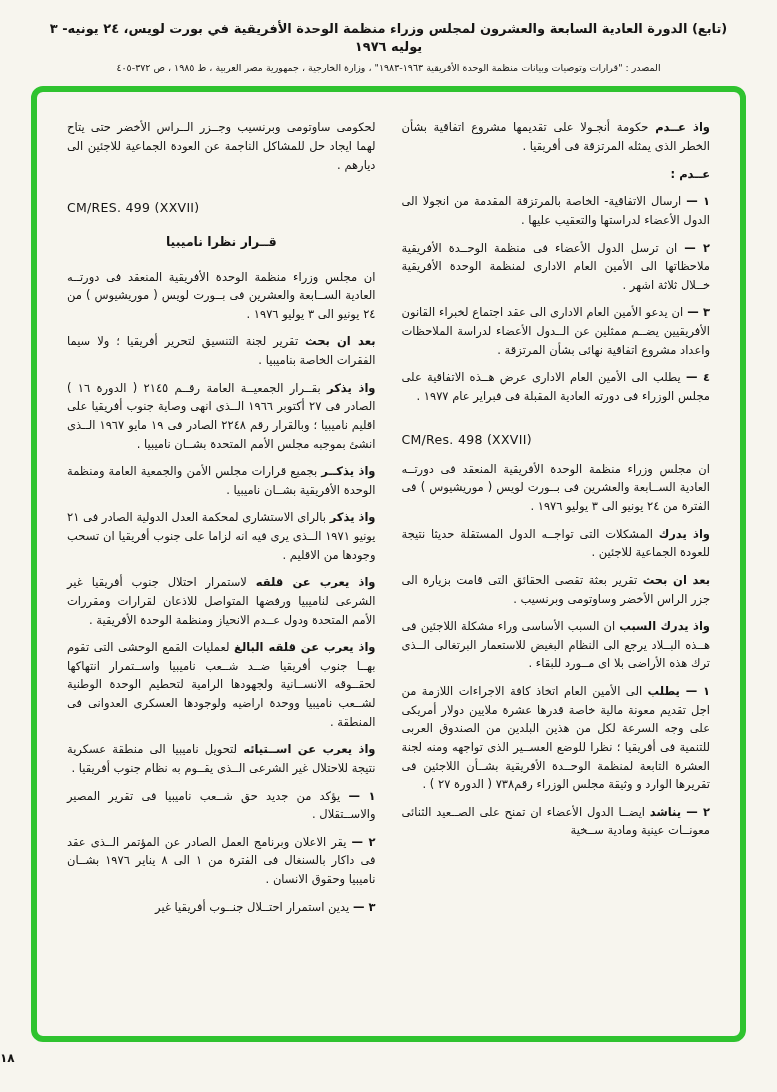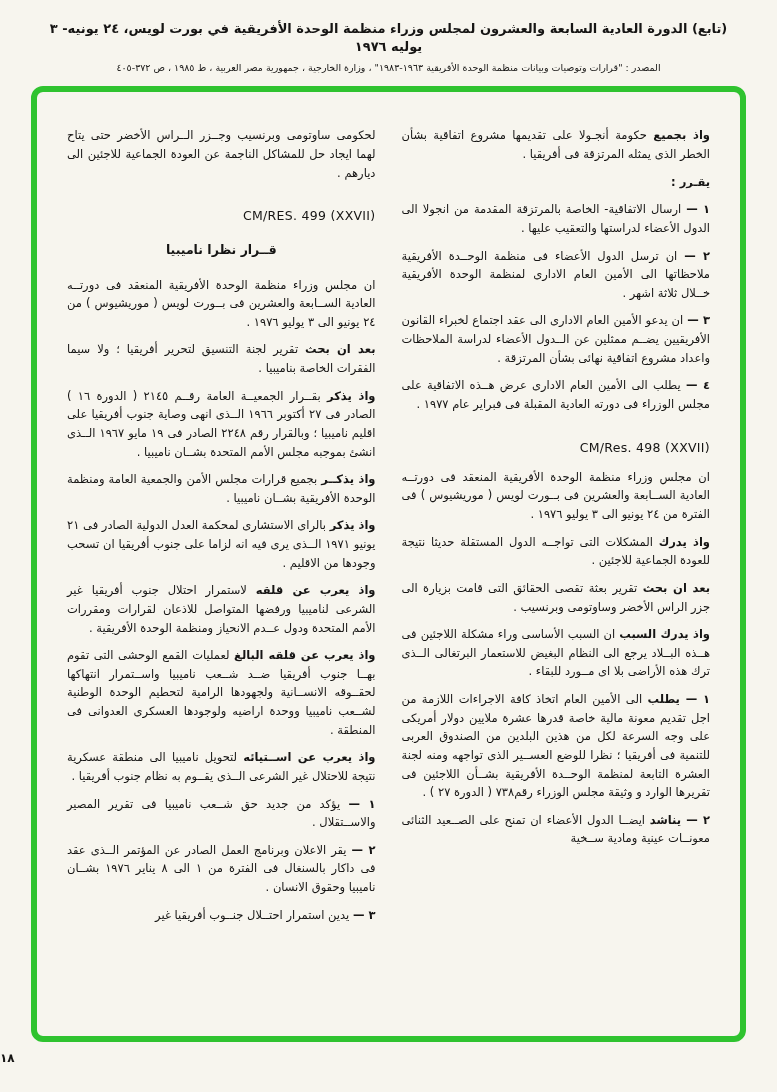--- a/index.html
+++ b/index.html
@@ -23,43 +23,43 @@
     margin-top:6px;text-align:center;font-size:9.5px;direction:rtl;
     padding-left:60px;padding-right:60px;
   }
   .frame{
     margin:13px 31px 0;height:956px;
     border:6px solid var(--border-green);border-radius:12px;
     padding:26px 30px;overflow:hidden;background:var(--paper);
   }
   .columns{display:flex;direction:rtl;gap:26px;height:100%;}
   .col{flex:1;direction:rtl;text-align:justify;font-size:11.5px;line-height:1.62;}
-  p.para{margin:8px 0 9px;}
+  p.para{margin:0 0 9px;}
   p.para b.lead{font-weight:700;}
   .label{
-    direction:ltr;text-align:right;font-size:12.5px;margin:24px 0 10px;
+    direction:ltr;text-align:left;font-size:12.5px;margin:24px 0 10px;
     letter-spacing:.3px;font-weight:400;
   }
   .heading{
     text-align:center;font-weight:700;white-space:pre-line;
     margin:4px 0 14px;line-height:2;font-size:12.5px;
   }
   .pageno{text-align:left;font-size:12px;font-weight:700;margin-top:9px;direction:rtl;}
 </style>
 </head>
 <body>
 
 <div class="page">
   <div class="header">(تابع) الدورة العادية السابعة والعشرون لمجلس وزراء منظمة الوحدة الأفريقية في بورت لويس، ٢٤ يونيه- ٣ يوليه ١٩٧٦</div>
   <div class="source">المصدر : "قرارات وتوصيات وبيانات منظمة الوحدة الأفريقية ١٩٦٣-١٩٨٣" ، وزارة الخارجية ، جمهورية مصر العربية ، ط ١٩٨٥ ، ص ٣٧٢-٤٠٥</div>
   <div class="frame">
     <div class="columns">
       <div class="col col-right">
-          <p class="para"><b class="lead">واذ بجميع</b> حكومة أنجـولا على تقديمها مشروع اتفاقية بشأن الخطر الذى يمثله المرتزقة فى أفريقيا .</p>
-          <p class="para"><b class="lead">يقـرر :</b></p>
+          <p class="para"><b class="lead">واذ عــدم</b> حكومة أنجـولا على تقديمها مشروع اتفاقية بشأن الخطر الذى يمثله المرتزقة فى أفريقيا .</p>
+          <p class="para"><b class="lead">عــدم :</b></p>
           <p class="para"><b class="lead">١ —</b> ارسال الاتفاقية- الخاصة بالمرتزقة المقدمة من انجولا الى الدول الأعضاء لدراستها والتعقيب عليها .</p>
           <p class="para"><b class="lead">٢ —</b> ان ترسل الدول الأعضاء فى منظمة الوحــدة الأفريقية ملاحظاتها الى الأمين العام الادارى لمنظمة الوحدة الأفريقية خــلال ثلاثة اشهر .</p>
           <p class="para"><b class="lead">٣ —</b> ان يدعو الأمين العام الادارى الى عقد اجتماع لخبراء القانون الأفريقيين يضــم ممثلين عن الــدول الأعضاء لدراسة الملاحظات واعداد مشروع اتفاقية نهائى بشأن المرتزقة .</p>
           <p class="para"><b class="lead">٤ —</b> يطلب الى الأمين العام الادارى عرض هــذه الاتفاقية على مجلس الوزراء فى دورته العادية المقبلة فى فبراير عام ١٩٧٧ .</p>
           <div class="label">CM/Res. 498 (XXVII)</div>
           <p class="para">ان مجلس وزراء منظمة الوحدة الأفريقية المنعقد فى دورتــه العادية الســابعة والعشرين فى بــورت لويس ( موريشيوس ) فى الفترة من ٢٤ يونيو الى ٣ يوليو ١٩٧٦ .</p>
           <p class="para"><b class="lead">واذ يدرك</b> المشكلات التى تواجــه الدول المستقلة حديثا نتيجة للعودة الجماعية للاجئين .</p>
           <p class="para"><b class="lead">بعد ان بحث</b> تقرير بعثة تقصى الحقائق التى قامت بزيارة الى جزر الراس الأخضر وساوتومى وبرنسيب .</p>
           <p class="para"><b class="lead">واذ يدرك السبب</b> ان السبب الأساسى وراء مشكلة اللاجئين فى هــذه البــلاد يرجع الى النظام البغيض للاستعمار البرتغالى الــذى ترك هذه الأراضى بلا اى مــورد للبقاء .</p>
           <p class="para"><b class="lead">١ — يطلب</b> الى الأمين العام اتخاذ كافة الاجراءات اللازمة من اجل تقديم معونة مالية خاصة قدرها عشرة ملايين دولار أمريكى على وجه السرعة لكل من هذين البلدين من الصندوق العربى للتنمية فى أفريقيا ؛ نظرا للوضع العســير الذى تواجهه ومنه لجنة العشرة التابعة لمنظمة الوحــدة الأفريقية بشــأن اللاجئين فى تقريرها الوارد و وثيقة مجلس الوزراء رقم٧٣٨ ( الدورة ٢٧ ) .</p>

